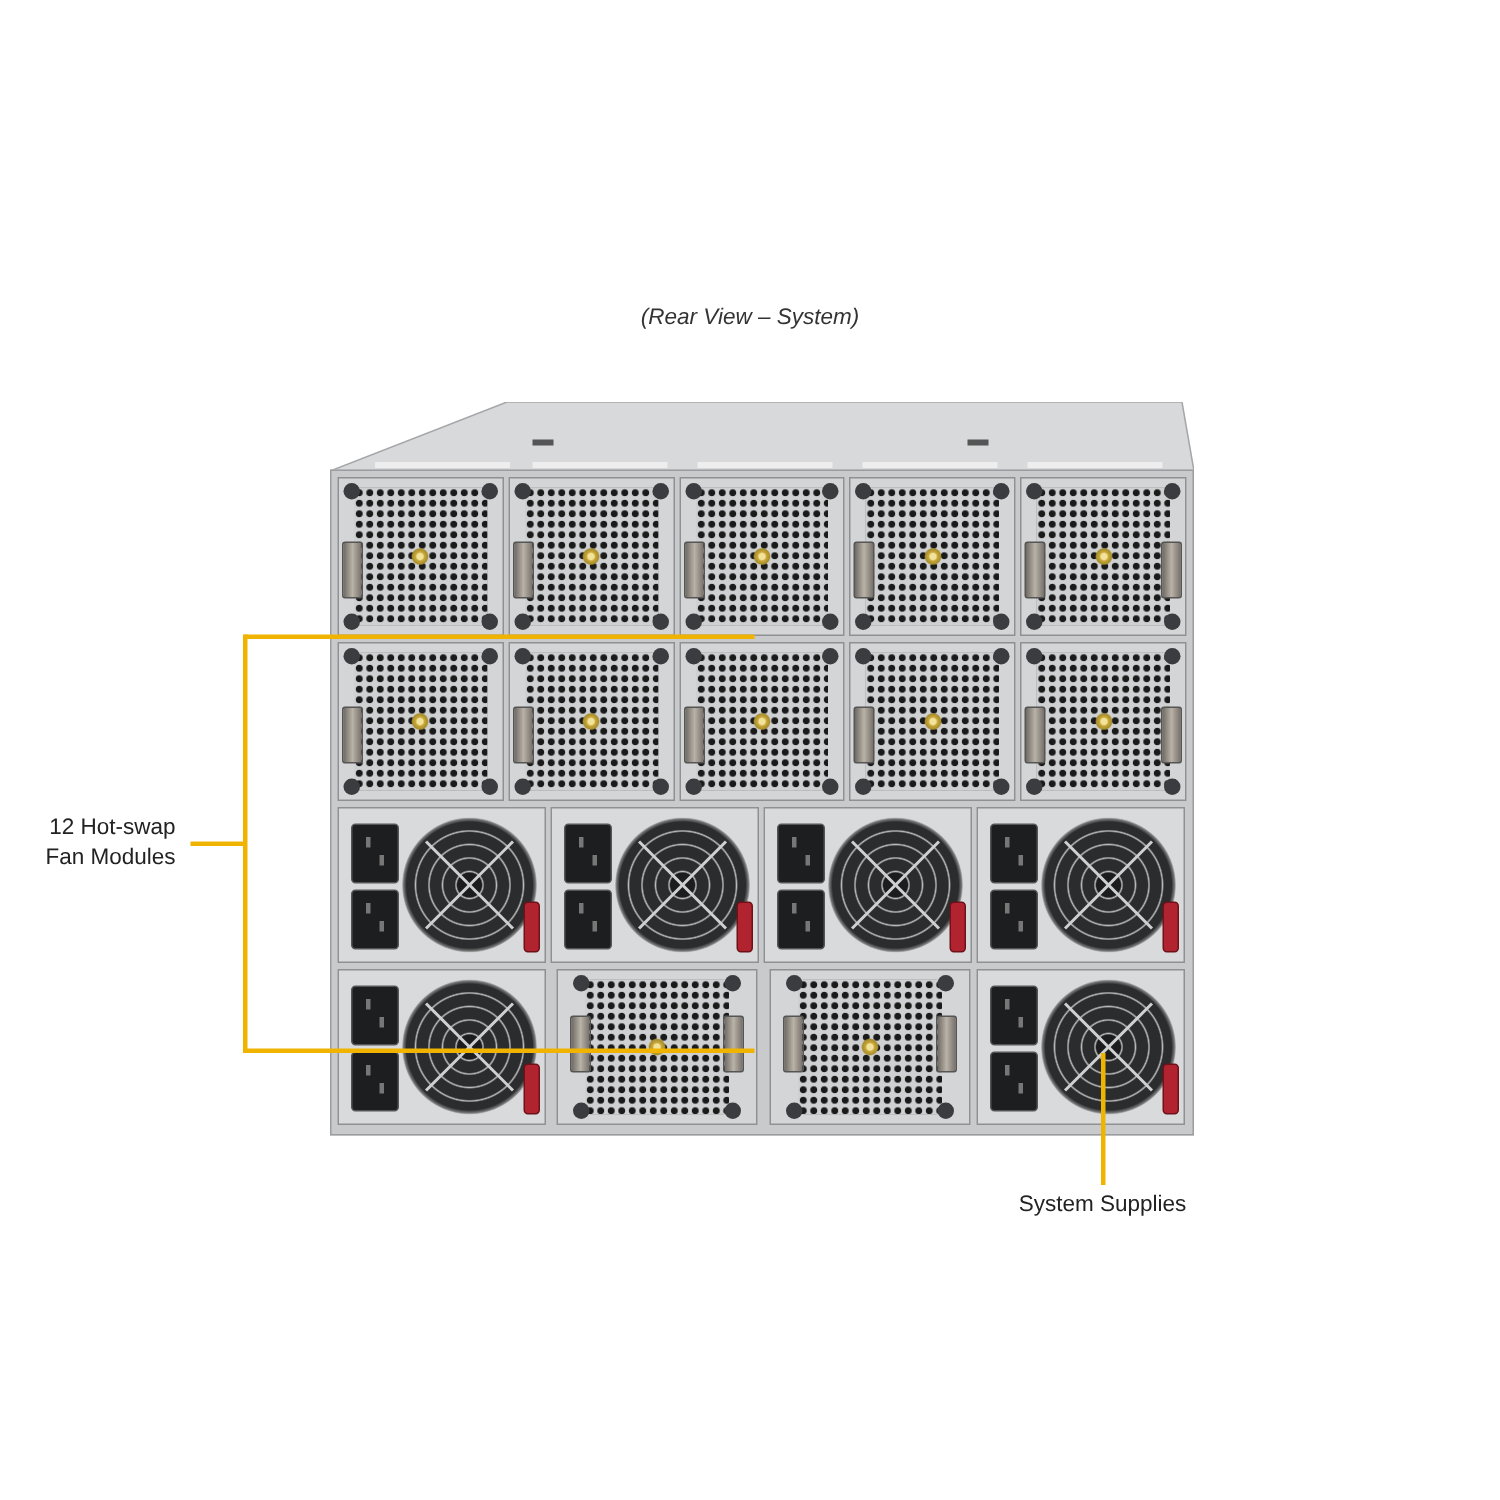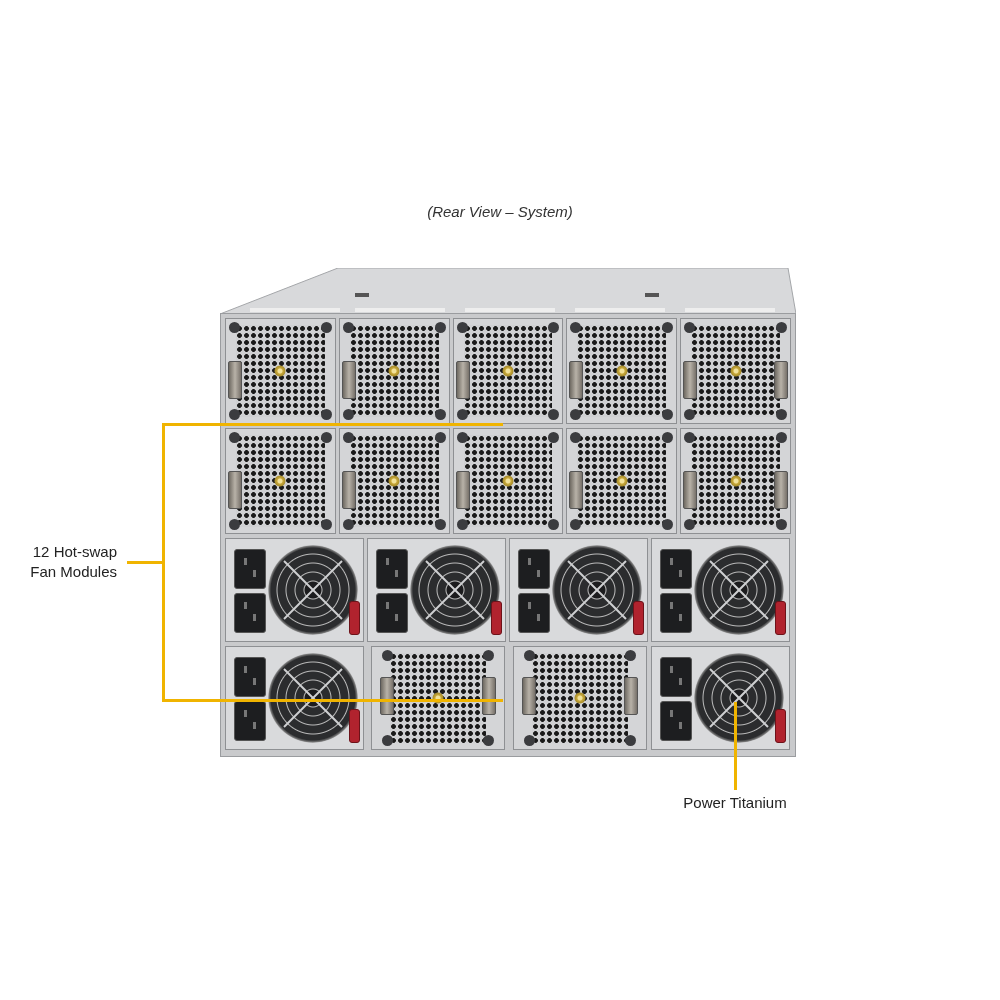--- a/index.html
+++ b/index.html
@@ -225,14 +225,14 @@
 <div class="abs bracket" style="left:163px;top:699px;width:340px;height:3px"></div>
 <div class="abs bracket" style="left:127px;top:561px;width:37px;height:3px"></div>
 
 <div class="abs bracket" style="left:734px;top:702px;width:3px;height:88px"></div>
 
 <div class="abs callout callout-fans">
   <div>12 Hot-swap</div>
   <div>Fan Modules</div>
 </div>
 <div class="abs callout callout-psu">
-  <div>Power Titanium</div>
+  <div>System Supplies</div>
 </div>
 
 </body></html>

